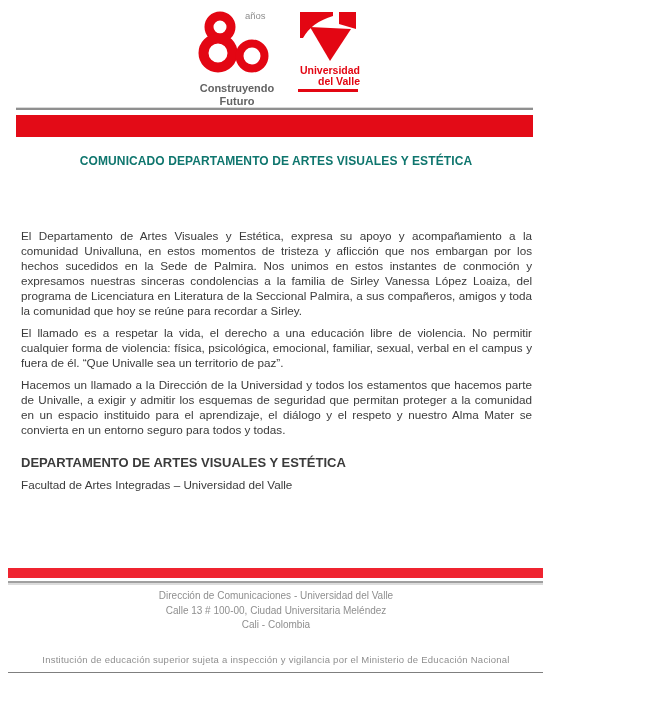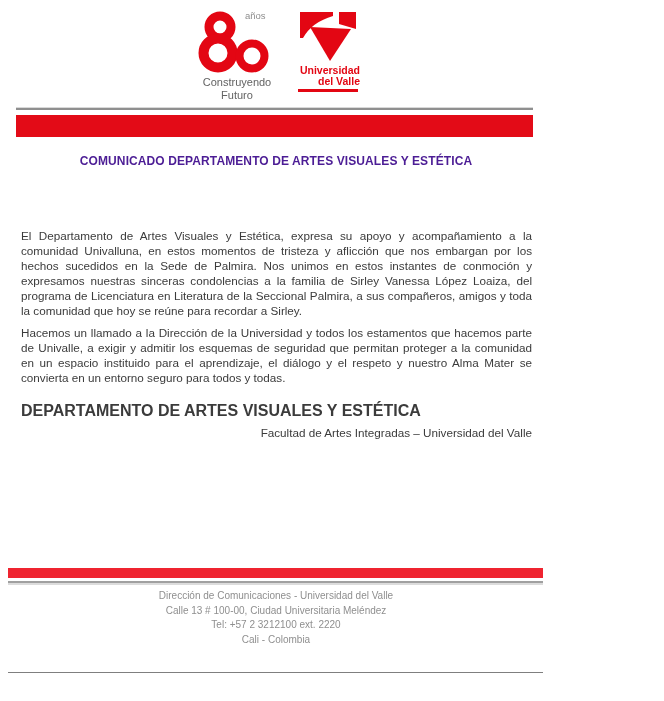--- a/index.html
+++ b/index.html
@@ -12,22 +12,22 @@
   .page{position:relative;width:552px;height:701px;background:#fff;overflow:hidden;}
 
   
   .logos{
     position:absolute;top:8px;left:0;right:0;
     display:flex;justify-content:center;align-items:flex-start;gap:14px;
   }
   .logo80{width:90px;text-align:center;}
   .logo80 svg{display:block;margin:0 auto;}
   .logo80-text{
-    color:#636363;font-size:11px;line-height:13px;font-weight:400;
-    margin-top:2px;
+    color:#636363;font-size:11px;line-height:13px;font-weight:700;
+    margin-top:8px;
   }
   .uvlogo{width:64px;text-align:right;padding-top:4px;}
   .uvlogo svg{display:block;margin:0 auto;}
   .uv-wordmark{
     color:#e30613;font-weight:bold;font-size:10.5px;line-height:10.5px;
     margin-top:3px;
   }
   .uv-underline{height:3px;background:#e30613;margin:3px 2px 0 2px;}
 
   
@@ -36,34 +36,34 @@
     border-top:1px solid #d9d9d9;border-bottom:2px solid #8f8f8f;
   }
   .top-redbar{
     position:absolute;top:115px;left:16px;right:19px;height:22px;
     background:#e30b17;
   }
 
   
   .doc-title{
     position:absolute;top:154px;left:0;right:0;
-    text-align:center;font-weight:bold;font-size:12px;color:#4c1d95;
+    text-align:center;font-weight:bold;font-size:12px;color:#0f766e;
     letter-spacing:0.1px;
   }
 
   
   .body-text{
     position:absolute;top:221px;left:14px;right:13px;
     font-size:11.7px;line-height:15px;color:#3b3b3b;
     text-align:justify;
   }
   .body-text p{margin:7px;}
   .closing{margin-top:15px !important;text-align:left;}
-  .signature{margin-top:18px !important;font-weight:bold;font-size:16px;text-align:left;}
-  .signature-sub{text-align:right;}
+  .signature{margin-top:18px !important;font-weight:bold;font-size:13px;text-align:left;}
+  .signature-sub{text-align:left;}
 
   
   .footer-redbar{
     position:absolute;top:568px;left:8px;right:9px;height:10px;
     background:#ef2430;
   }
   .footer-grayline{
     position:absolute;top:581px;left:8px;right:9px;height:2px;
     background:#a0a0a0;border-bottom:2px solid #dcdcdc;
   }
@@ -115,30 +115,31 @@
 
   </div>
 
   <div class="top-grayline"></div>
   <div class="top-redbar"></div>
 
   <div class="doc-title">COMUNICADO DEPARTAMENTO DE ARTES VISUALES Y ESTÉTICA</div>
 
   <div class="body-text">
     <p>El Departamento de Artes Visuales y Estética, expresa su apoyo y acompañamiento a la comunidad Univalluna, en estos momentos de tristeza y aflicción que nos embargan por los hechos sucedidos en la Sede de Palmira. Nos unimos en estos instantes de conmoción y expresamos nuestras sinceras condolencias a la familia de Sirley Vanessa López Loaiza, del programa de Licenciatura en Literatura de la Seccional Palmira, a sus compañeros, amigos y toda la comunidad que hoy se reúne para recordar a Sirley.</p>
+    <p>El llamado es a respetar la vida, el derecho a una educación libre de violencia. No permitir cualquier forma de violencia: física, psicológica, emocional, familiar, sexual, verbal en el campus y fuera de él. “Que Univalle sea un territorio de paz”.</p>
     <p>Hacemos un llamado a la Dirección de la Universidad y todos los estamentos que hacemos parte de Univalle, a exigir y admitir los esquemas de seguridad que permitan proteger a la comunidad en un espacio instituido para el aprendizaje, el diálogo y el respeto y nuestro Alma Mater se convierta en un entorno seguro para todos y todas.</p>
     <p class="signature">DEPARTAMENTO DE ARTES VISUALES Y ESTÉTICA</p>
     <p class="signature-sub">Facultad de Artes Integradas – Universidad del Valle</p>
   </div>
 
   <div class="footer-redbar"></div>
   <div class="footer-grayline"></div>
 
   <div class="footer-text">
     <div>Dirección de Comunicaciones - Universidad del Valle</div>
     <div>Calle 13 # 100-00, Ciudad Universitaria Meléndez</div>
-    <div>Tel: +57 2 3212100 ext. 2220</div>
     <div>Cali - Colombia</div>
   </div>
 
+  <div class="disclaimer">Institución de educación superior sujeta a inspección y vigilancia por el Ministerio de Educación Nacional</div>
   <div class="bottom-rule"></div>
 
 </div>
 
 </body></html>

